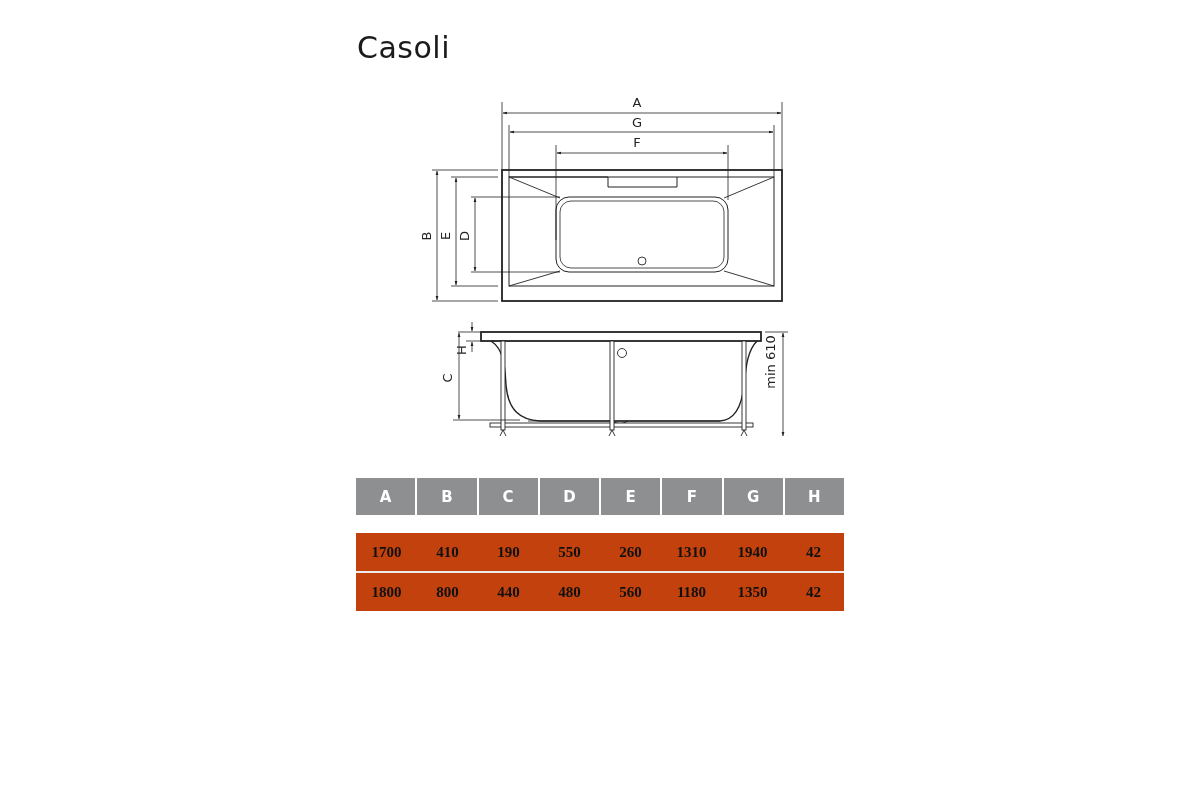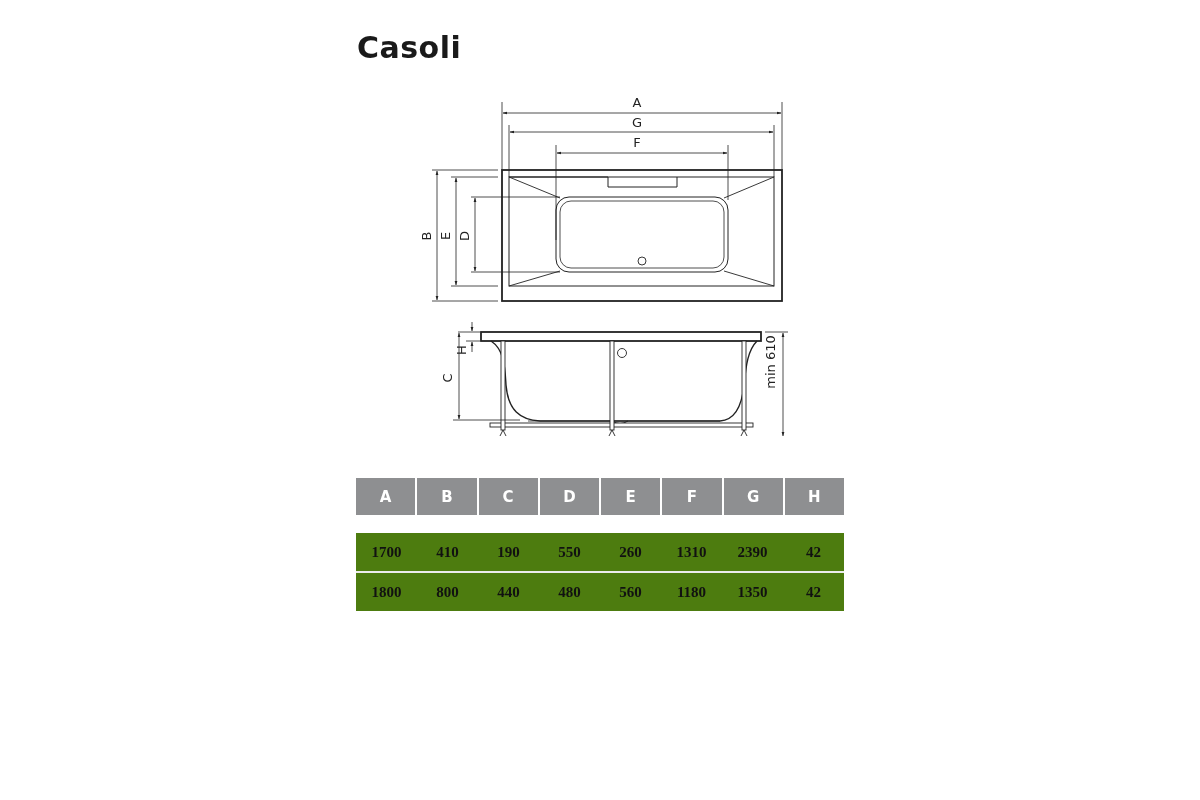--- a/index.html
+++ b/index.html
@@ -1,24 +1,24 @@
 <!DOCTYPE html>
 <html><head>
 <meta charset="utf-8">
 <style>
   html, body { margin: 0; padding: 0; background: #ffffff; }
   body { width: 1200px; height: 800px; position: relative; overflow: hidden; font-family: "DejaVu Sans", sans-serif; }
-  .title { position: absolute; left: 357px; top: 30px; font-size: 30px; color: #1a1a1a; font-family: "DejaVu Sans", sans-serif; font-weight: 700; letter-spacing: 0.5px; }
+  .title { position: absolute; left: 357px; top: 30px; font-size: 30px; color: #1a1a1a; font-family: "DejaVu Sans", sans-serif; font-weight: 400; letter-spacing: 0.5px; }
   svg.drawing { position: absolute; left: 0; top: 0; }
   .dim-label { font-family: "DejaVu Sans", sans-serif; font-size: 13px; fill: #222; }
   .tbl { position: absolute; left: 356px; top: 478px; width: 488px; border-collapse: separate; border-spacing: 0; }
   .hdr { display: flex; height: 37px; }
   .hdr .cell { flex: 1; background: #8e8f91; color: #fff; font-family: "DejaVu Sans", sans-serif; font-weight: bold; font-size: 15px; display: flex; align-items: center; justify-content: center; border-right: 2px solid #fff; box-sizing: border-box; }
   .hdr .cell:last-child { border-right: none; }
-  .row { display: flex; height: 38px; background: #4d7c0f; }
+  .row { display: flex; height: 38px; background: #c2410c; }
   .row.r1 { margin-top: 18px; border-bottom: 2px solid #ececec; }
   .row .cell { flex: 1; font-family: "Liberation Serif", serif; font-weight: bold; font-size: 15px; color: #111; display: flex; align-items: center; justify-content: center; }
 </style>
 </head>
 <body>
 
 <div class="title">Casoli</div>
 
 <svg class="drawing" width="1200" height="800" viewBox="0 0 1200 800">
   <defs>
@@ -129,21 +129,21 @@
     <div class="cell">G</div>
     <div class="cell">H</div>
   </div>
   <div class="row r1">
     <div class="cell">1700</div>
     <div class="cell">410</div>
     <div class="cell">190</div>
     <div class="cell">550</div>
     <div class="cell">260</div>
     <div class="cell">1310</div>
-    <div class="cell">2390</div>
+    <div class="cell">1940</div>
     <div class="cell">42</div>
   </div>
   <div class="row r2">
     <div class="cell">1800</div>
     <div class="cell">800</div>
     <div class="cell">440</div>
     <div class="cell">480</div>
     <div class="cell">560</div>
     <div class="cell">1180</div>
     <div class="cell">1350</div>

